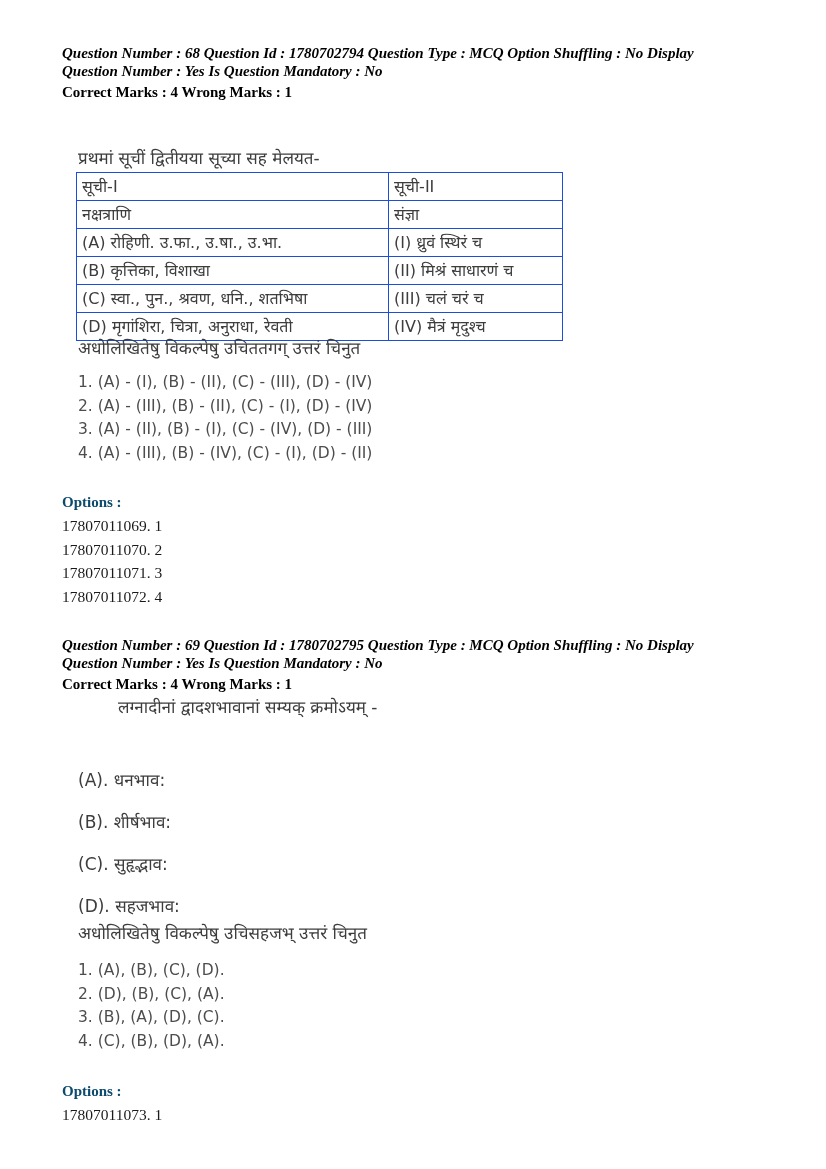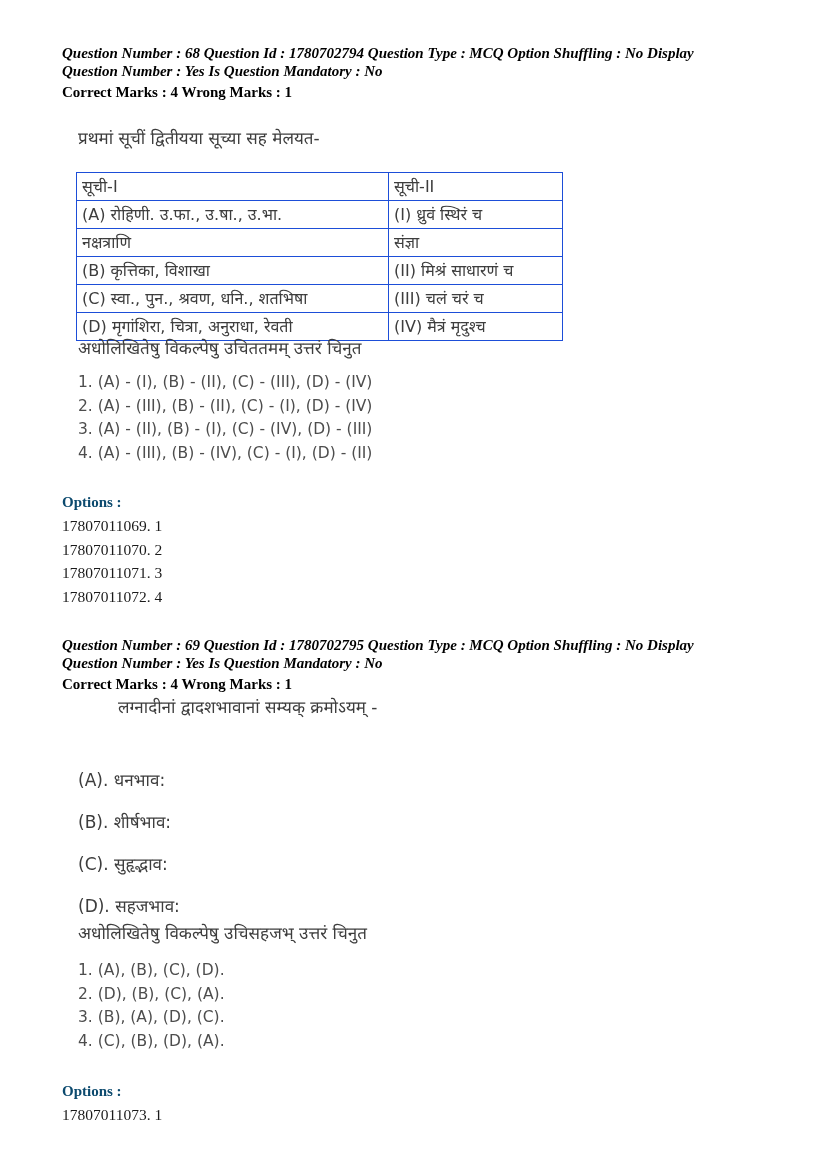--- a/index.html
+++ b/index.html
@@ -79,52 +79,52 @@
 </head>
 <body>
 
 <div class="abs qheader" style="left:62px; top:44px;">
   <span>Question Number : 68 Question Id : 1780702794 Question Type : MCQ Option Shuffling : No Display</span><br>
   <span>Question Number : Yes Is Question Mandatory : No</span>
 </div>
 
 <div class="abs marks" style="left:62px; top:84px;">Correct Marks : 4 Wrong Marks : 1</div>
 
-<div class="abs dev-text" style="left:78px; top:126px;">प्रथमां सूचीं द्वितीयया सूच्या सह मेलयत-</div>
+<div class="abs dev-text" style="left:78px; top:146px;">प्रथमां सूचीं द्वितीयया सूच्या सह मेलयत-</div>
 
 <table class="match-table abs" style="left:76px; top:172px;">
   <tbody>
     <tr>
       <td class="col-left">सूची-I</td>
       <td class="col-right">सूची-II</td>
     </tr>
     <tr>
+      <td class="col-left">नक्षत्राणि</td>
+      <td class="col-right">संज्ञा</td>
+    </tr>
+    <tr>
       <td class="col-left">(A) रोहिणी. उ.फा., उ.षा., उ.भा.</td>
       <td class="col-right">(I) ध्रुवं स्थिरं च</td>
-    </tr>
-    <tr>
-      <td class="col-left">नक्षत्राणि</td>
-      <td class="col-right">संज्ञा</td>
     </tr>
     <tr>
       <td class="col-left">(B) कृत्तिका, विशाखा</td>
       <td class="col-right">(II) मिश्रं साधारणं च</td>
     </tr>
     <tr>
       <td class="col-left">(C) स्वा., पुन., श्रवण, धनि., शतभिषा</td>
       <td class="col-right">(III) चलं चरं च</td>
     </tr>
     <tr>
       <td class="col-left">(D) मृगांशिरा, चित्रा, अनुराधा, रेवती</td>
       <td class="col-right">(IV) मैत्रं मृदुश्च</td>
     </tr>
   </tbody>
 </table>
 
-<div class="abs dev-text" style="left:78px; top:336px;">अधोलिखितेषु विकल्पेषु उचिततमम् उत्तरं चिनुत</div>
+<div class="abs dev-text" style="left:78px; top:336px;">अधोलिखितेषु विकल्पेषु उचिततगग् उत्तरं चिनुत</div>
 
 <div class="abs choices" style="left:78px; top:371px;">
   <div>1. (A) - (I), (B) - (II), (C) - (III), (D) - (IV)</div>
   <div>2. (A) - (III), (B) - (II), (C) - (I), (D) - (IV)</div>
   <div>3. (A) - (II), (B) - (I), (C) - (IV), (D) - (III)</div>
   <div>4. (A) - (III), (B) - (IV), (C) - (I), (D) - (II)</div>
 </div>
 
 <div class="abs options-label" style="left:62px; top:494px;">Options :</div>
 

